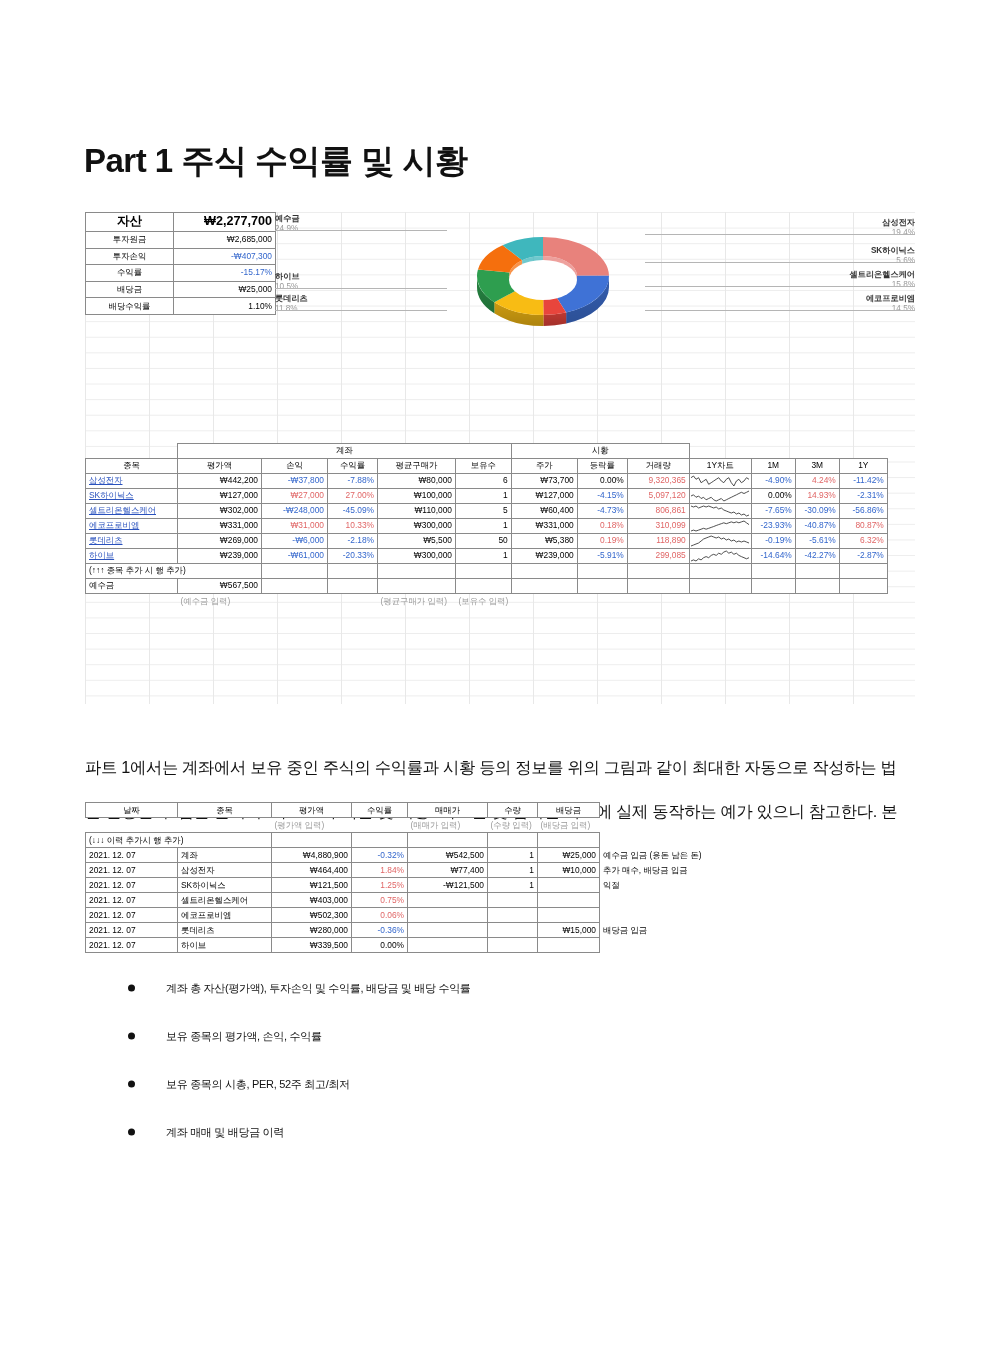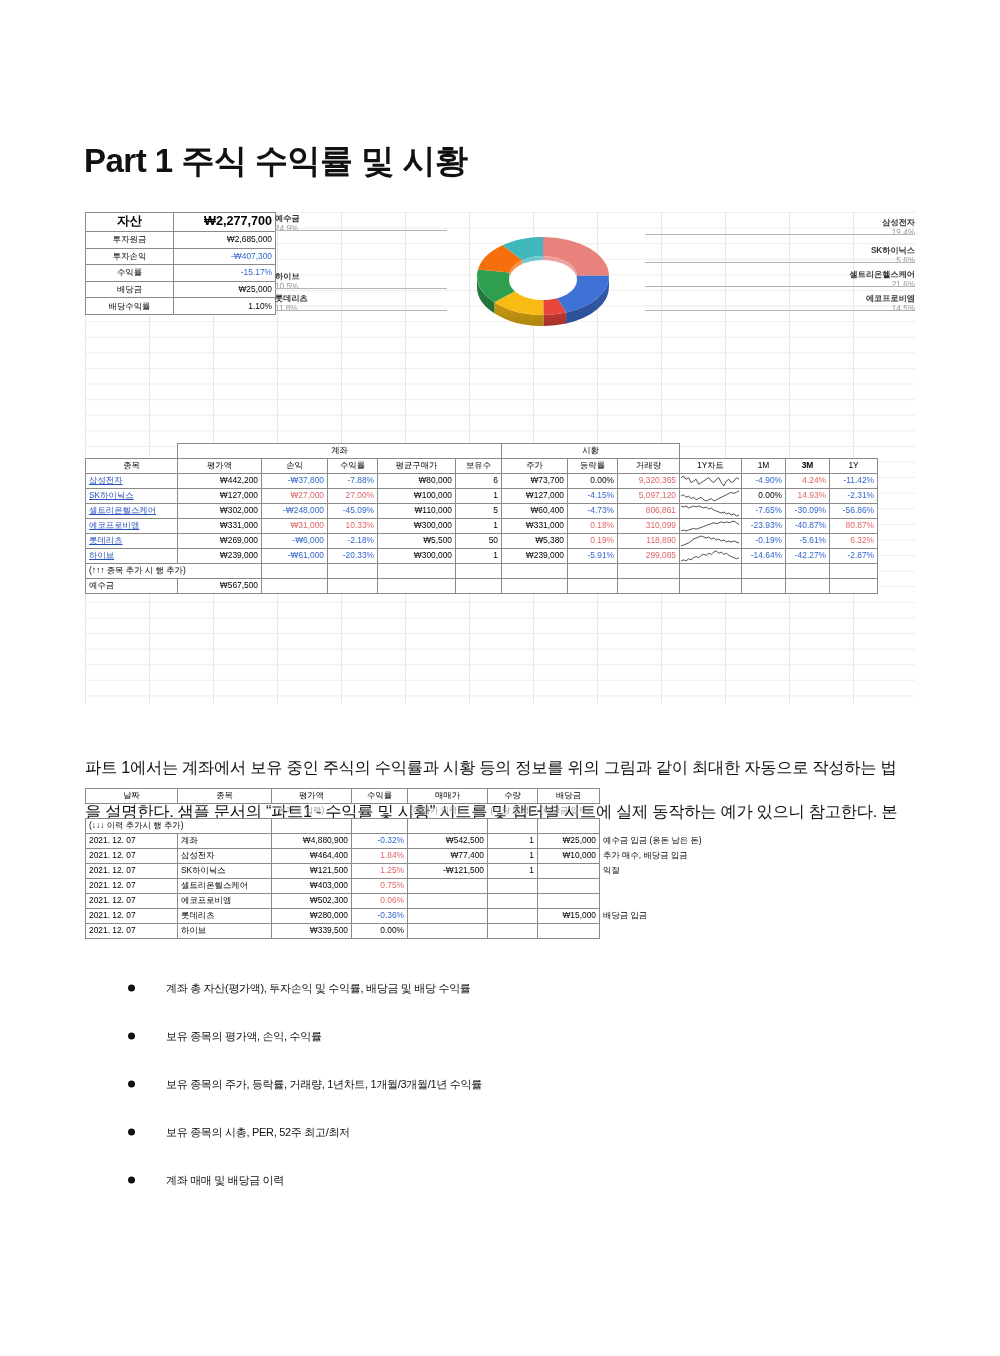--- a/index.html
+++ b/index.html
@@ -187,21 +187,21 @@
             <span class="pc">19.4%</span>
           </div>
           <div class="leader" style="right: 0px; top: 22px; width: 270px;"></div>
           <div class="lbl rt" style="top: 34px; right: 0px;">
             <span class="nm">SK하이닉스</span>
             <span class="pc">5.6%</span>
           </div>
           <div class="leader" style="right: 0px; top: 50px; width: 270px;"></div>
           <div class="lbl rt" style="top: 58px; right: 0px;">
             <span class="nm">셀트리온헬스케어</span>
-            <span class="pc">21.6%</span>
+            <span class="pc">15.8%</span>
           </div>
           <div class="leader" style="right: 0px; top: 74px; width: 270px;"></div>
           <div class="lbl rt" style="top: 82px; right: 0px;">
             <span class="nm">에코프로비엠</span>
             <span class="pc">14.5%</span>
           </div>
           <div class="leader" style="right: 0px; top: 98px; width: 270px;"></div>
         </div>
       <div class="donutwrap">
         <svg width="200" height="118" viewBox="0 0 200 118">
@@ -256,21 +256,21 @@
             <td class="hdr" style="width: 84px;">평가액</td>
             <td class="hdr" style="width: 66px;">손익</td>
             <td class="hdr" style="width: 50px;">수익률</td>
             <td class="hdr" style="width: 78px;">평균구매가</td>
             <td class="hdr" style="width: 46px;">보유수</td>
             <td class="hdr" style="width: 66px;">주가</td>
             <td class="hdr" style="width: 50px;">등락률</td>
             <td class="hdr" style="width: 62px;">거래량</td>
             <td class="hdr" style="width: 62px;">1Y차트</td>
             <td class="hdr" style="width: 44px;">1M</td>
-            <td class="hdr" style="width: 44px; font-weight: bold;">3M</td>
+            <td class="hdr" style="width: 44px;">3M</td>
             <td class="hdr" style="width: 48px;">1Y</td>
             <td class="nobd"></td>
           </tr>
       </thead>
       <tbody id="holdings-body">
           <tr>
             <td class="linkname">삼성전자</td>
             <td class="rgt bold">₩442,200</td>
             <td class="rgt blue">-₩37,800</td>
             <td class="rgt blue">-7.88%</td>
@@ -413,20 +413,36 @@
             <td></td>
             <td></td>
             <td></td>
             <td></td>
             <td></td>
             <td></td>
             <td></td>
             <td></td>
             <td></td>
             <td></td>
+            <td class="nobd"></td>
+          </tr>
+          <tr>
+            <td class="nobd"></td>
+            <td class="nobd hint">(예수금 입력)</td>
+            <td class="nobd"></td>
+            <td class="nobd"></td>
+            <td class="nobd hint">(평균구매가 입력)</td>
+            <td class="nobd hint">(보유수 입력)</td>
+            <td class="nobd"></td>
+            <td class="nobd"></td>
+            <td class="nobd"></td>
+            <td class="nobd"></td>
+            <td class="nobd"></td>
+            <td class="nobd"></td>
+            <td class="nobd"></td>
             <td class="nobd"></td>
           </tr>
         </tfoot>
     </table>
 
     <table class="history">
       <thead>
         <tr id="history-head-row">
             <td class="hdr" style="width: 92px;">날짜</td>
             <td class="hdr" style="width: 94px;">종목</td>
@@ -530,18 +546,17 @@
           </tr>
         </tbody>
     </table>
   </div>
 
   <p class="para">파트 1에서는 계좌에서 보유 중인 주식의 수익률과 시황 등의 정보를 위의 그림과 같이 최대한 자동으로 작성하는 법을 설명한다. 샘플 문서의 “파트1 - 수익률 및 시황" 시트를 및 챕터별 시트에 실제 동작하는 예가 있으니 참고한다. 본 화면의 주요 구성은 다음과 같다.</p>
 
   <ul class="bullets" id="bullet-list">
       <li><span class="dot"></span><span>계좌 총 자산(평가액), 투자손익 및 수익률, 배당금 및 배당 수익률</span></li>
       <li><span class="dot"></span><span>보유 종목의 평가액, 손익, 수익률</span></li>
-      <li><span class="dot"></span><span>보유 종목의 주가, 등락률, 거래량, 1년차트, 1개월/3개월/1년 수익률</span></li>
       <li><span class="dot"></span><span>보유 종목의 시총, PER, 52주 최고/최저</span></li>
       <li><span class="dot"></span><span>계좌 매매 및 배당금 이력</span></li>
     </ul>
 
 </div>
 
 </body></html>

